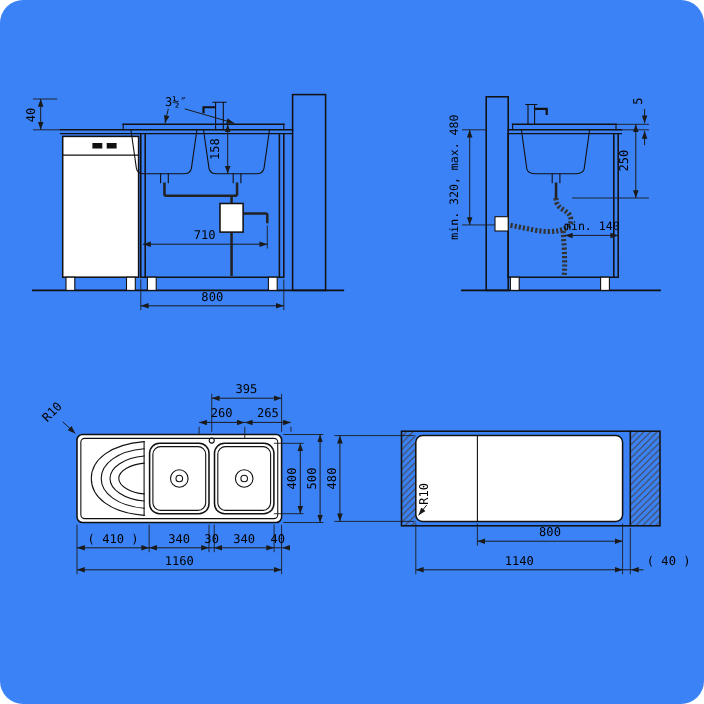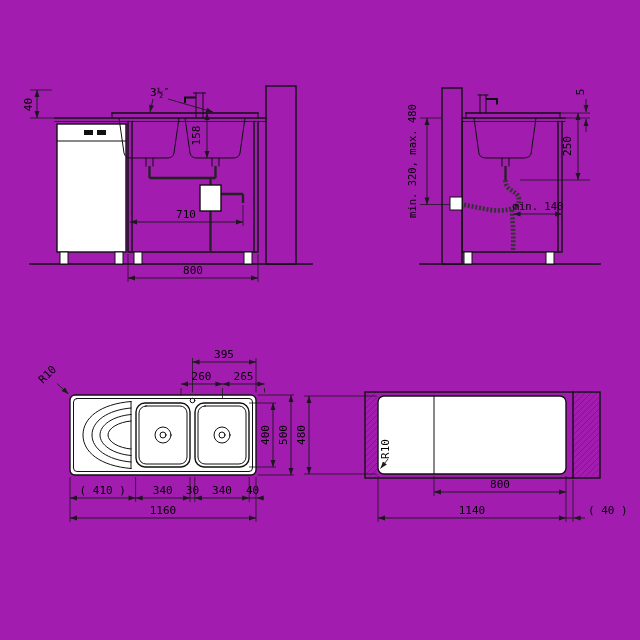--- a/index.html
+++ b/index.html
@@ -1,16 +1,16 @@
 <!DOCTYPE html>
 <html><head>
 <meta charset="utf-8">
 <style>
   html,body { margin:0; padding:0; background:#ffffff; }
-  .canvas { width:640px; height:640px; background:#a21caf; position:relative; overflow:hidden; }
+  .canvas { width:640px; height:640px; background:#3b82f6; position:relative; overflow:hidden;border-radius:21px; }
   svg { display:block; }
   .obj  { fill:none; stroke:#111; stroke-width:1.4; stroke-linecap:square; }
   .obj2 { fill:none; stroke:#111; stroke-width:1;   stroke-linecap:square; }
   .thick{ stroke-width:1.7; }
   .dim  { fill:none; stroke:#1a1a1a; stroke-width:0.9; }
   .ext  { fill:none; stroke:#1a1a1a; stroke-width:0.8; }
   .pipe { fill:none; stroke:#222; stroke-width:2.3; }
   .hose { fill:none; stroke:#333; stroke-width:4.6; stroke-dasharray:2 1.8; }
   .wfill{ fill:#fff; }
   .solid{ fill:#111; stroke:none; }

